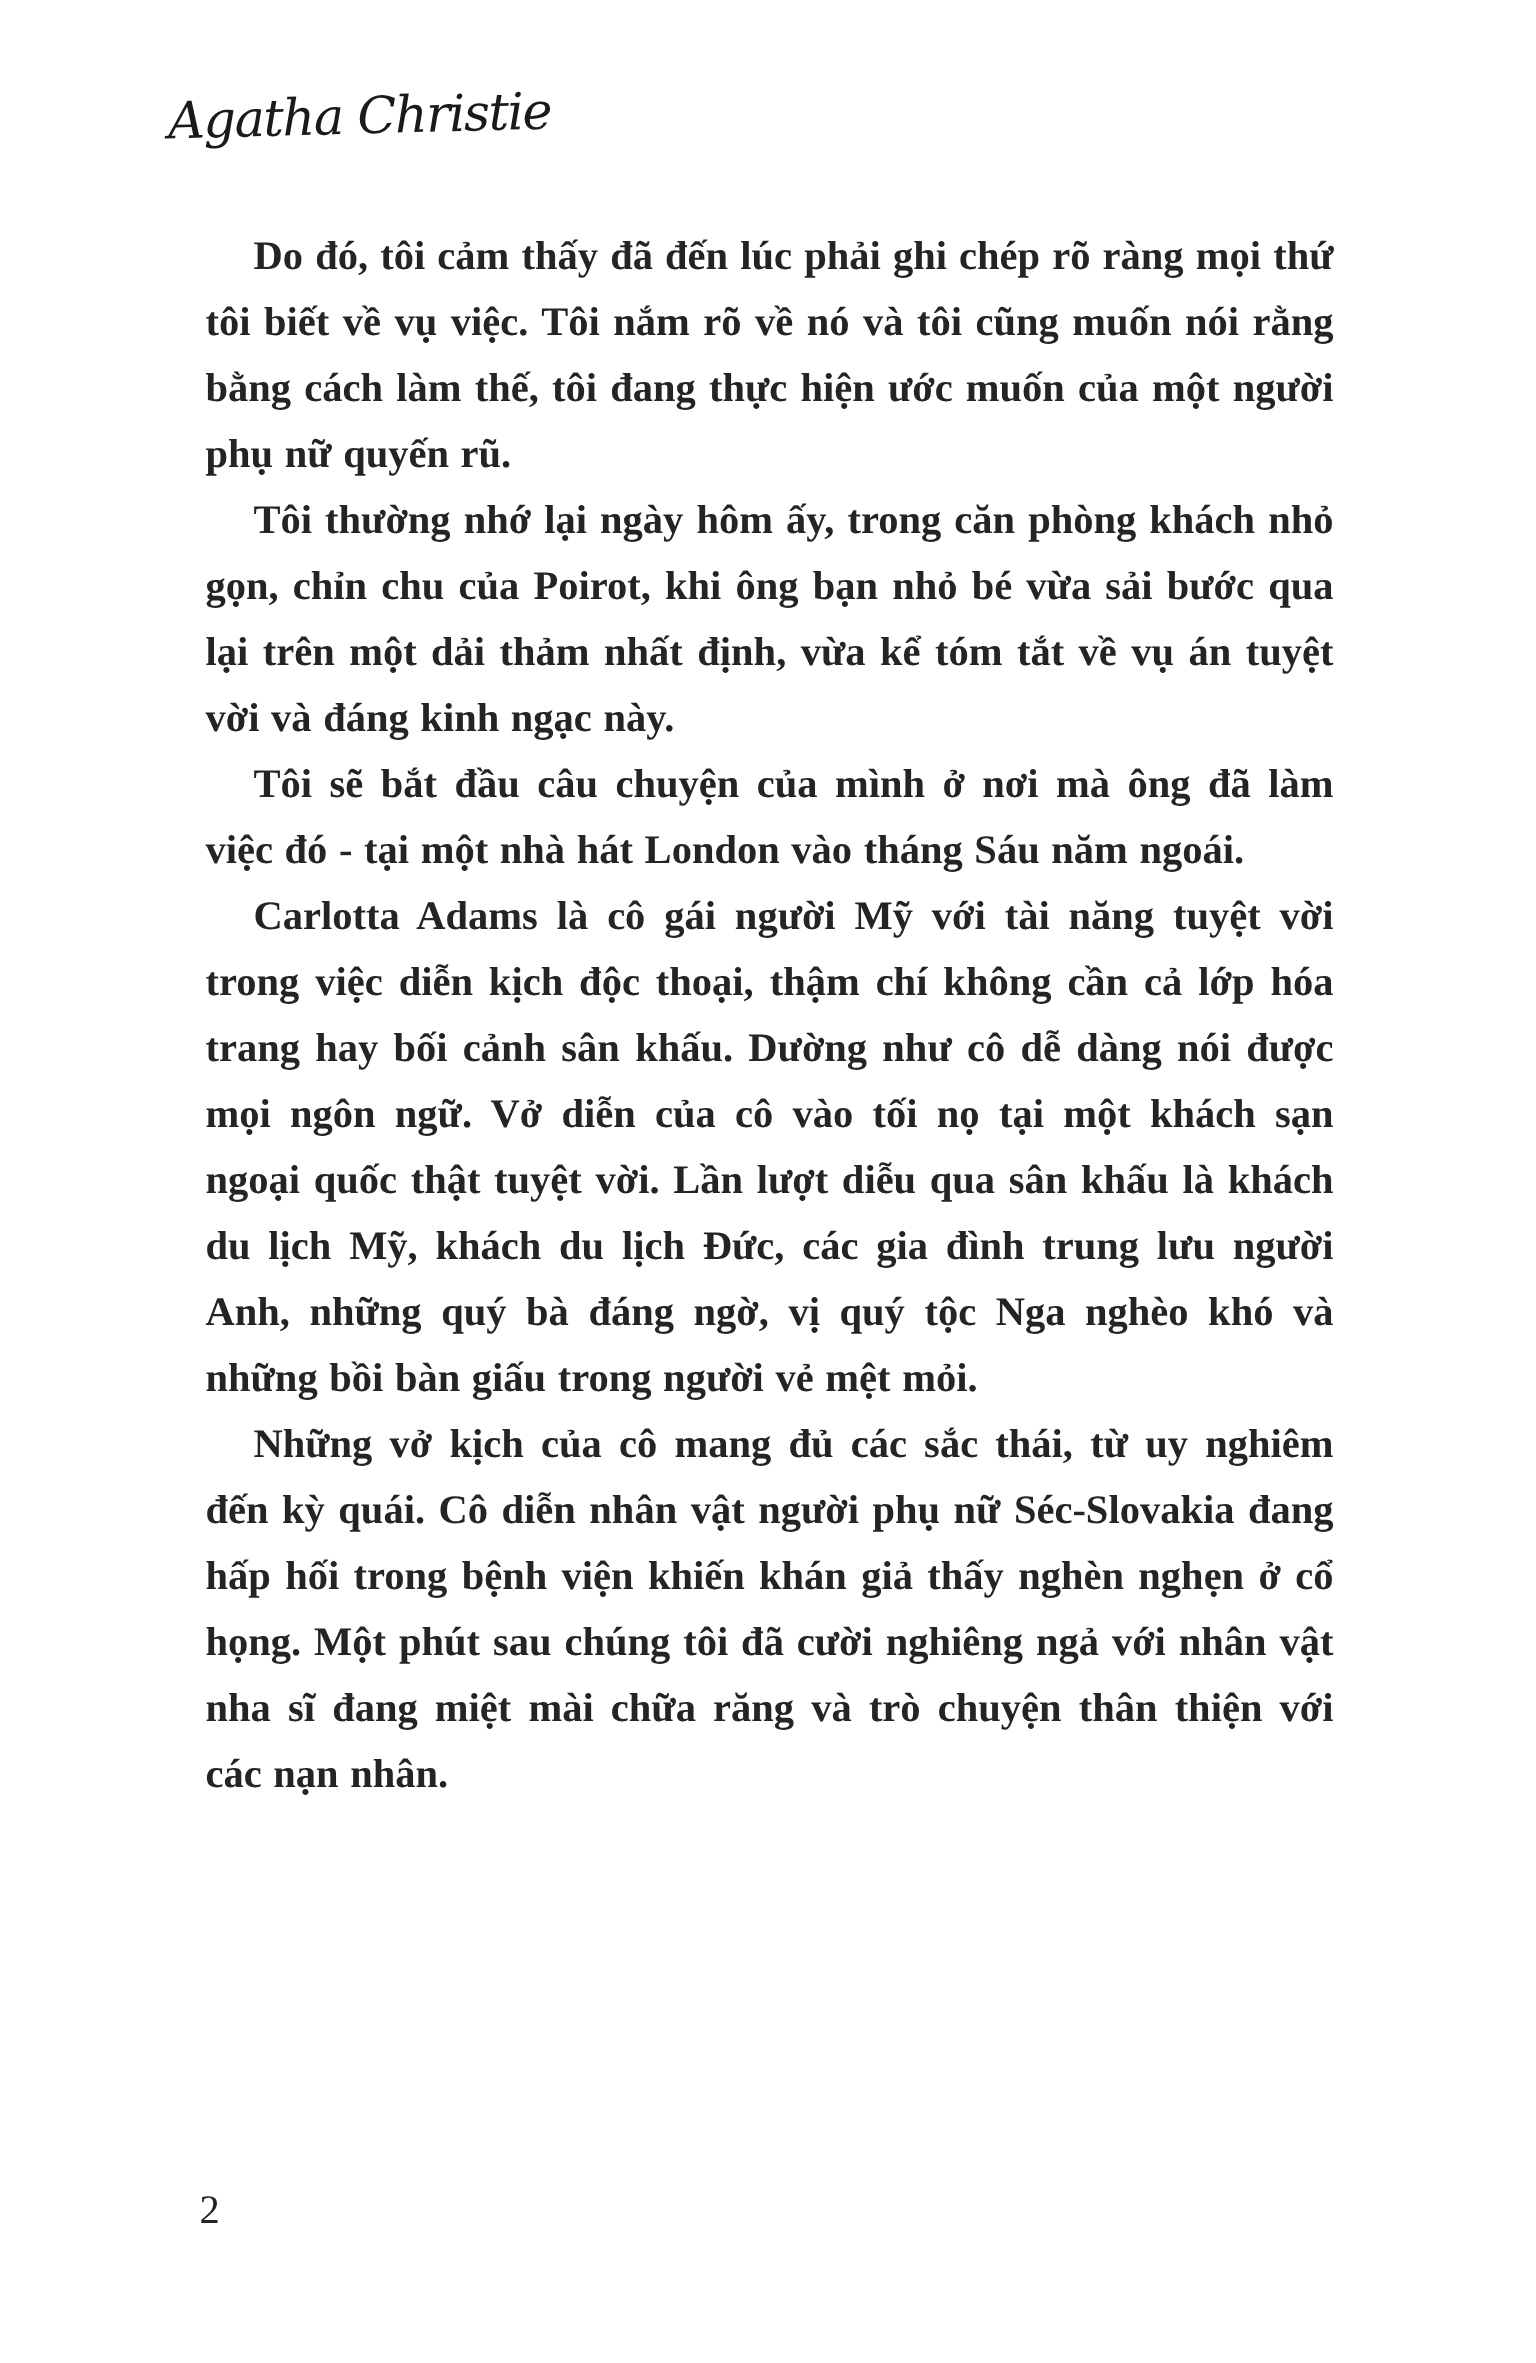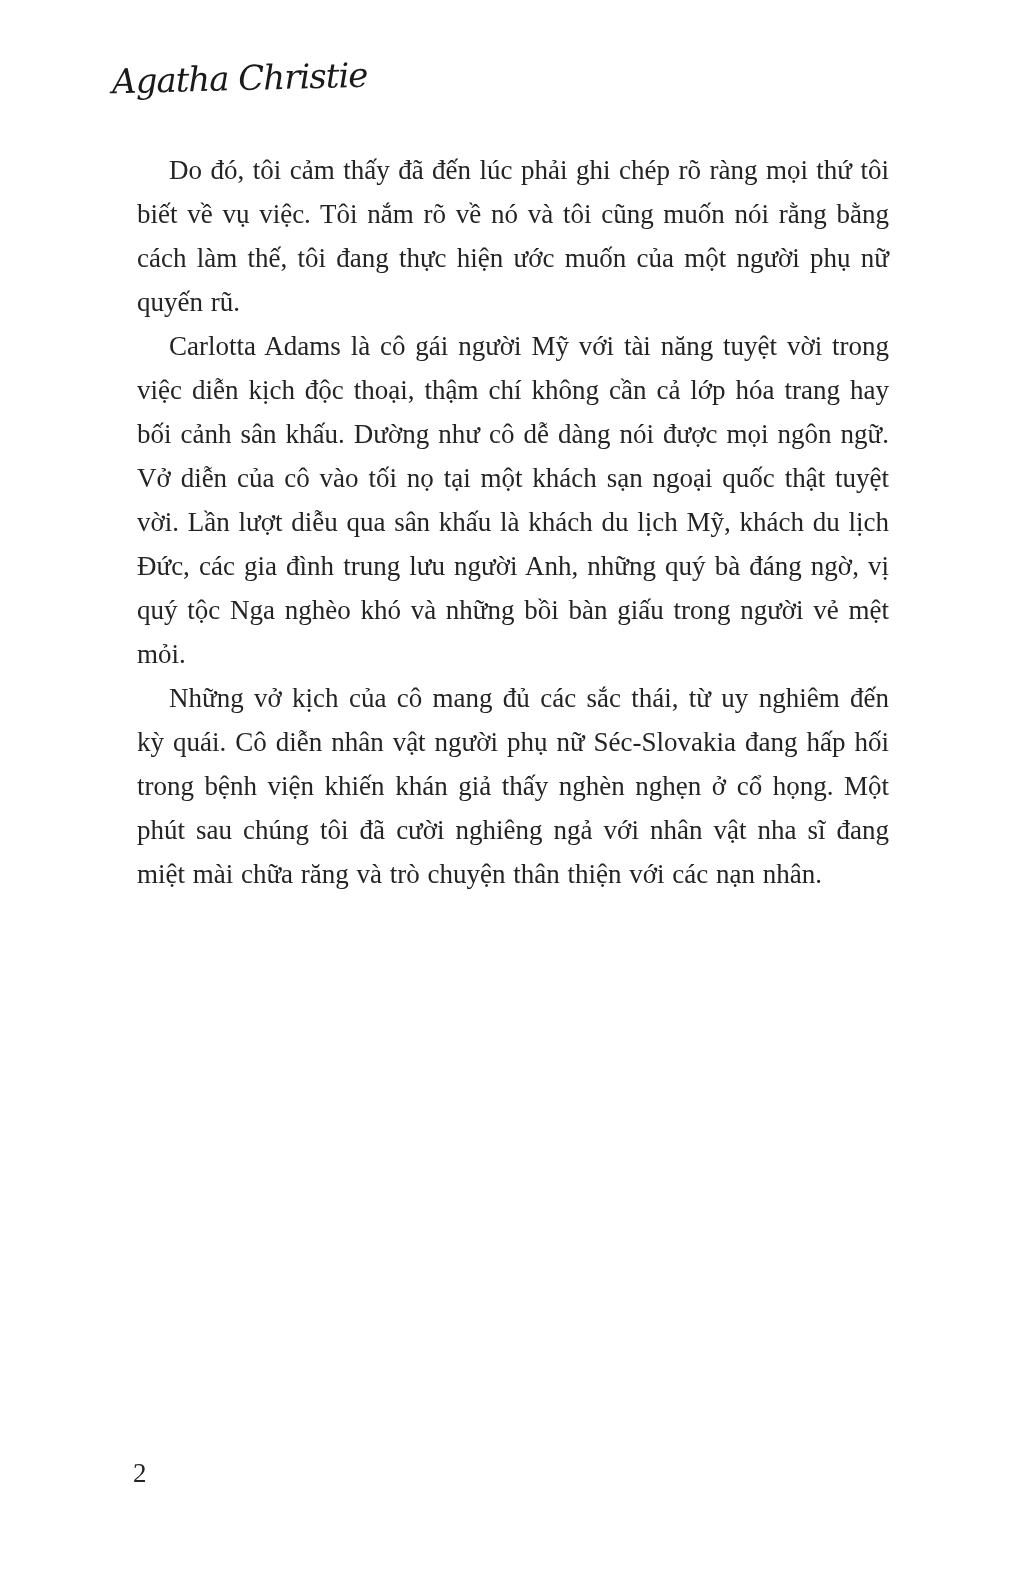--- a/index.html
+++ b/index.html
@@ -36,37 +36,40 @@
   }
   .body-text p {
     margin: 0;
     padding: 0;
     font-size: 27px;
     line-height: 44px;
     text-align: justify;
     text-indent: 32px;
     color: #242424;
     word-spacing: 1px;
+    font-weight: bold;
   }
   .page-number {
     position: absolute;
     left: 133px;
     top: 1458px;
     font-size: 27px;
     color: #242424;
   }
 </style>
 </head>
 <body>
 
 <div class="page">
 
   <div class="signature">Agatha Christie</div>
 
   <div class="body-text">
     <p>Do đó, tôi cảm thấy đã đến lúc phải ghi chép rõ ràng mọi thứ tôi biết về vụ việc. Tôi nắm rõ về nó và tôi cũng muốn nói rằng bằng cách làm thế, tôi đang thực hiện ước muốn của một người phụ nữ quyến rũ.</p>
+    <p>Tôi thường nhớ lại ngày hôm ấy, trong căn phòng khách nhỏ gọn, chỉn chu của Poirot, khi ông bạn nhỏ bé vừa sải bước qua lại trên một dải thảm nhất định, vừa kể tóm tắt về vụ án tuyệt vời và đáng kinh ngạc này.</p>
+    <p>Tôi sẽ bắt đầu câu chuyện của mình ở nơi mà ông đã làm việc đó - tại một nhà hát London vào tháng Sáu năm ngoái.</p>
     <p>Carlotta Adams là cô gái người Mỹ với tài năng tuyệt vời trong việc diễn kịch độc thoại, thậm chí không cần cả lớp hóa trang hay bối cảnh sân khấu. Dường như cô dễ dàng nói được mọi ngôn ngữ. Vở diễn của cô vào tối nọ tại một khách sạn ngoại quốc thật tuyệt vời. Lần lượt diễu qua sân khấu là khách du lịch Mỹ, khách du lịch Đức, các gia đình trung lưu người Anh, những quý bà đáng ngờ, vị quý tộc Nga nghèo khó và những bồi bàn giấu trong người vẻ mệt mỏi.</p>
     <p>Những vở kịch của cô mang đủ các sắc thái, từ uy nghiêm đến kỳ quái. Cô diễn nhân vật người phụ nữ Séc-Slovakia đang hấp hối trong bệnh viện khiến khán giả thấy nghèn nghẹn ở cổ họng. Một phút sau chúng tôi đã cười nghiêng ngả với nhân vật nha sĩ đang miệt mài chữa răng và trò chuyện thân thiện với các nạn nhân.</p>
   </div>
 
   <div class="page-number">2</div>
 
 </div>
 
 </body></html>

